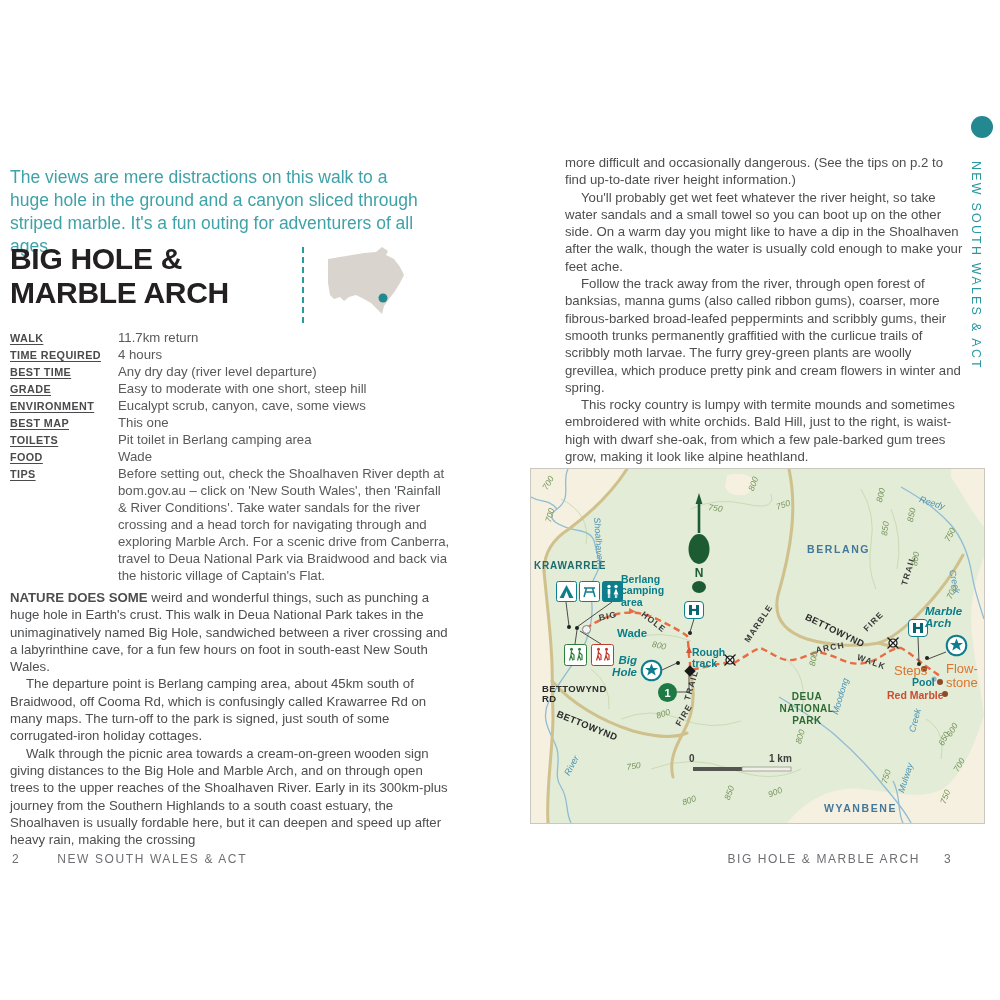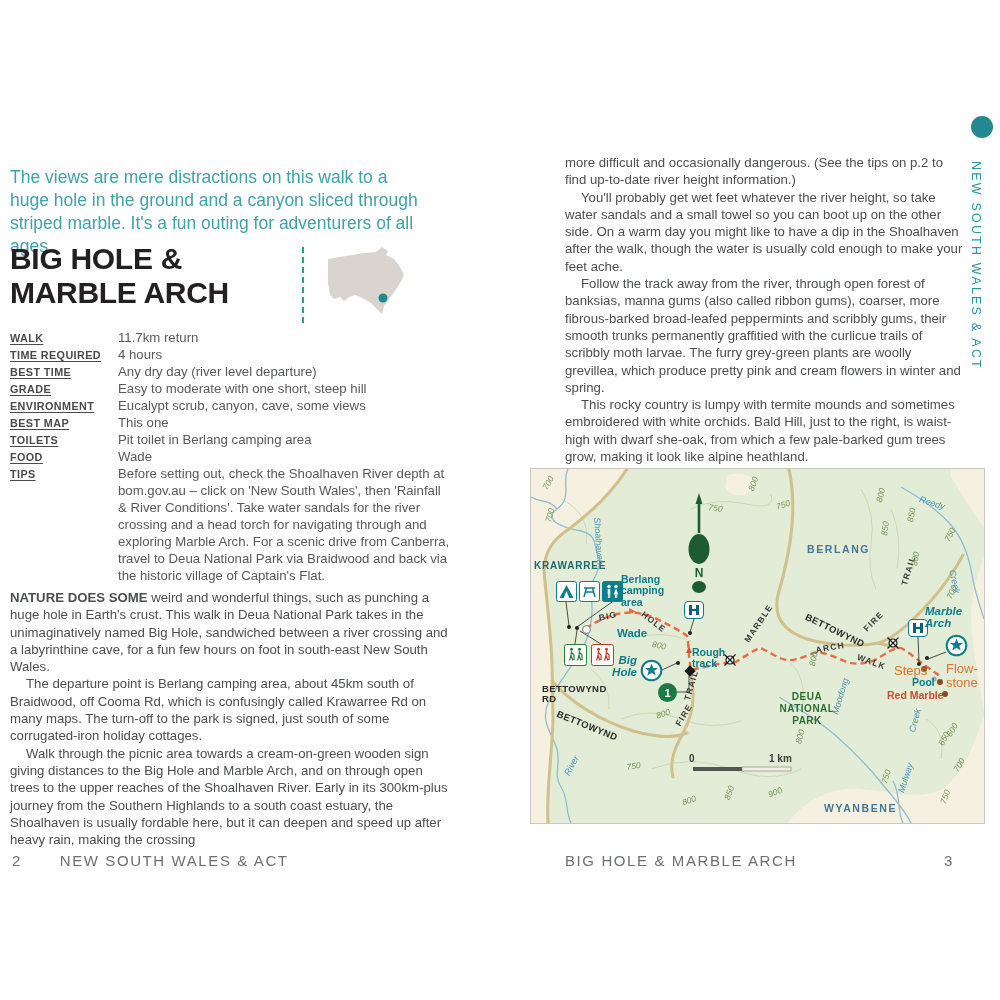--- a/index.html
+++ b/index.html
@@ -14,21 +14,21 @@
   #nsw-inset{position:absolute;left:316px;top:242px;width:104px;height:84px;}
   #info{position:absolute;left:10px;top:329px;width:442px;}
   .irow{display:flex;align-items:flex-start;}
   .ilabel{flex:0 0 108px;font-size:10.8px;font-weight:700;color:#4a4a4c;letter-spacing:.4px;
           text-decoration:underline;text-underline-offset:2px;padding-top:3px;}
   .ivalue{flex:1;font-size:13.2px;line-height:17px;color:#58595b;}
   #body-left{position:absolute;left:10px;top:589px;width:440px;font-size:13.2px;line-height:17.3px;color:#4d4e50;}
   #body-left p,#body-right p{margin:0;text-indent:16px;}
   #body-left p.first,#body-right p.first{text-indent:0;}
   .lead{font-weight:700;}
-  .pfooter{position:absolute;top:852px;font-size:15px;letter-spacing:1.6px;color:#6e6f72;}
+  .pfooter{position:absolute;top:852px;font-size:12px;letter-spacing:1.6px;color:#6e6f72;}
   
   #body-right{position:absolute;left:565px;top:154px;width:398px;font-size:13.2px;line-height:17.3px;color:#4d4e50;}
   #side-circle{position:absolute;left:971px;top:116px;width:22px;height:22px;border-radius:50%;background:#23888f;}
   #side-tab{position:absolute;left:969px;top:161px;writing-mode:vertical-rl;font-size:12.5px;
             letter-spacing:2.2px;color:#2a98a0;}
   
   #map{position:absolute;left:530px;top:468px;width:453px;height:354px;background:#e3ecd6;
        border:1px solid #c9c7bf;overflow:hidden;}
   #map svg.base{position:absolute;left:0;top:0;}
   .mlabel{position:absolute;white-space:pre-line;transform-origin:left top;line-height:1.08;}
@@ -128,21 +128,21 @@
   <div id="body-right">
     <p class="first">more difficult and occasionally dangerous. (See the tips on p.2 to find up-to-date river height information.)</p>
     <p>You'll probably get wet feet whatever the river height, so take water sandals and a small towel so you can boot up on the other side. On a warm day you might like to have a dip in the Shoalhaven after the walk, though the water is usually cold enough to make your feet ache.</p>
     <p>Follow the track away from the river, through open forest of banksias, manna gums (also called ribbon gums), coarser, more fibrous-barked broad-leafed peppermints and scribbly gums, their smooth trunks permanently graffitied with the curlicue trails of scribbly moth larvae. The furry grey-green plants are woolly grevillea, which produce pretty pink and cream flowers in winter and spring.</p>
     <p>This rocky country is lumpy with termite mounds and sometimes embroidered with white orchids. Bald Hill, just to the right, is waist-high with dwarf she-oak, from which a few pale-barked gum trees grow, making it look like alpine heathland.</p>
   </div>
 
   <div id="side-circle"></div>
   <div id="side-tab">NEW SOUTH WALES &amp; ACT</div>
 
-  <div class="pfooter" style="left:565px;width:355px;text-align:left;">BIG HOLE &amp; MARBLE ARCH</div>
+  <div class="pfooter" style="left:565px;width:355px;text-align:right;">BIG HOLE &amp; MARBLE ARCH</div>
   <div class="pfooter" style="left:944px;">3</div>
 
   <div id="map">
     <svg class="base" width="453" height="354" viewBox="0 0 453 354">
 
       <g fill="#f5f0e0" stroke="none">
         <path d="M0,0 L96,0 C82,22 62,42 38,60 C22,70 12,84 13,102 C15,135 20,165 21,195 L22,250 C21,290 14,320 17,354 L0,354 Z"></path>
         <path d="M420,0 L453,0 L453,58 C441,44 431,24 420,8 Z"></path>
         <path d="M453,88 C444,110 438,135 441,165 C444,195 450,222 453,246 Z"></path>
         <path d="M453,246 C445,272 434,298 418,315 C398,333 370,324 330,320 C300,317 274,332 256,354 L453,354 Z"></path>

